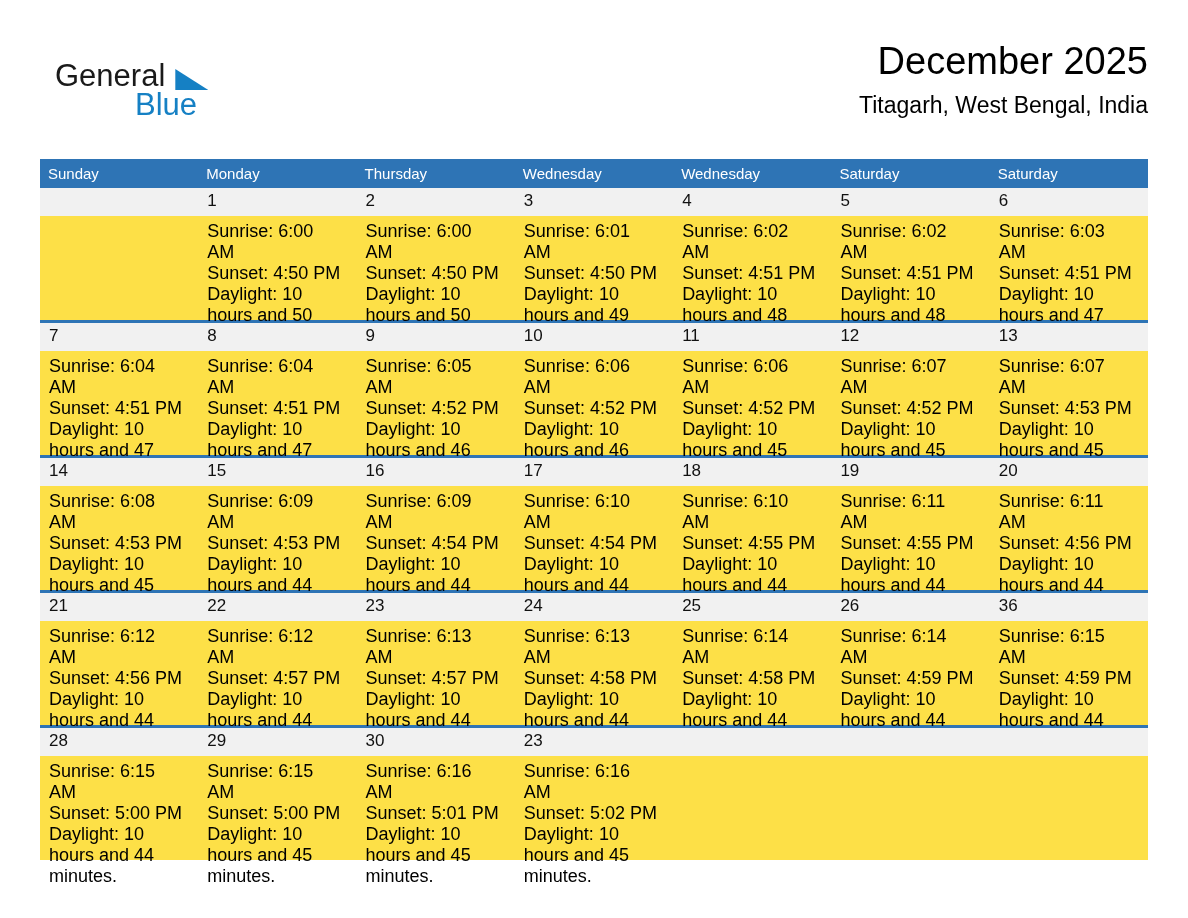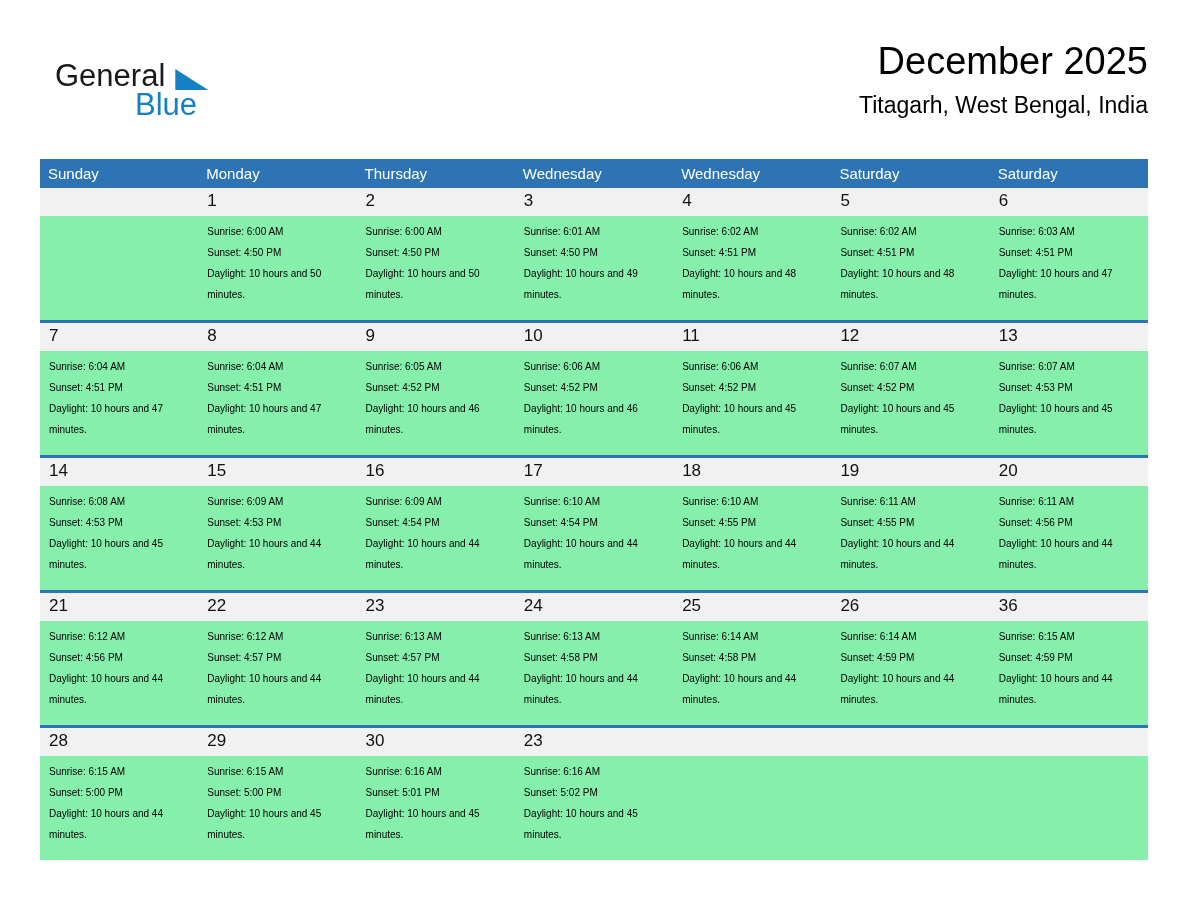--- a/index.html
+++ b/index.html
@@ -45,22 +45,22 @@
     padding:6px 0 0 8px;
   }
   .week-row{display:flex;}
   .week-row + .week-row{border-top:3px solid var(--header_blue);}
   .day-cell{flex:1 1 0;display:flex;flex-direction:column;}
   .day-num{
     height:28px;background:var(--strip_gray);
     font-size:17px;color:#111;padding:3px 0 0 9px;
   }
   .day-body{
-    height:104px;background:#86efac;
-    font-size:10px;line-height:21px;color:#000;
+    height:104px;background:#fde047;
+    font-size:18px;line-height:21px;color:#000;
     padding:5px 14px 0 9px;
   }
   .day-body p{margin:0;}
 </style>
 </head>
 <body>
 
 <div class="topbar">
   <div class="logo">
     <div class="logo-row">

